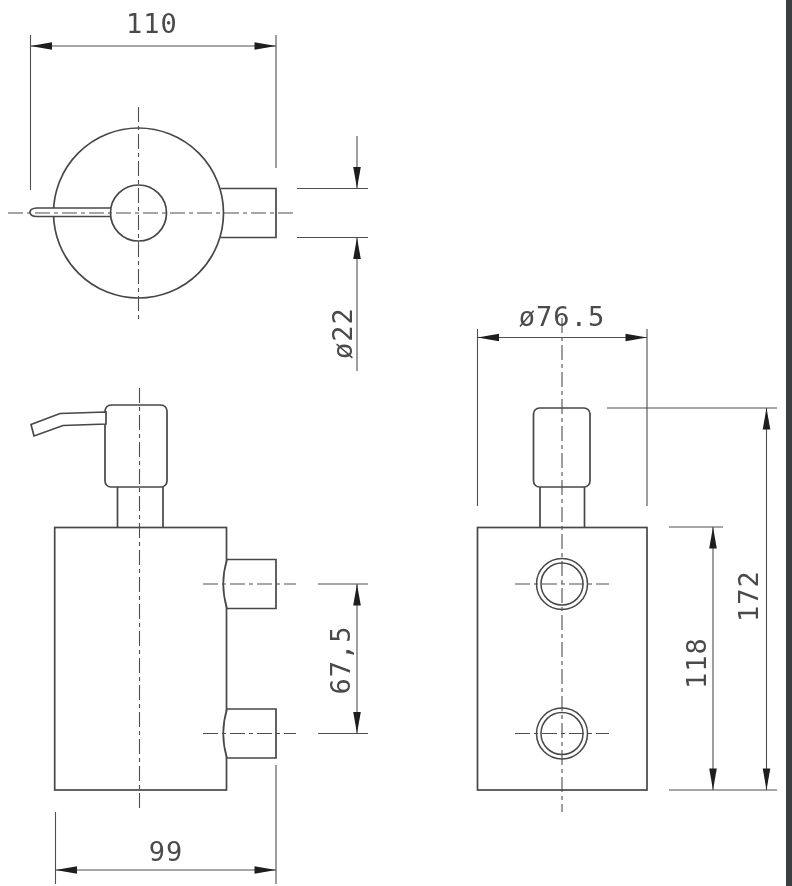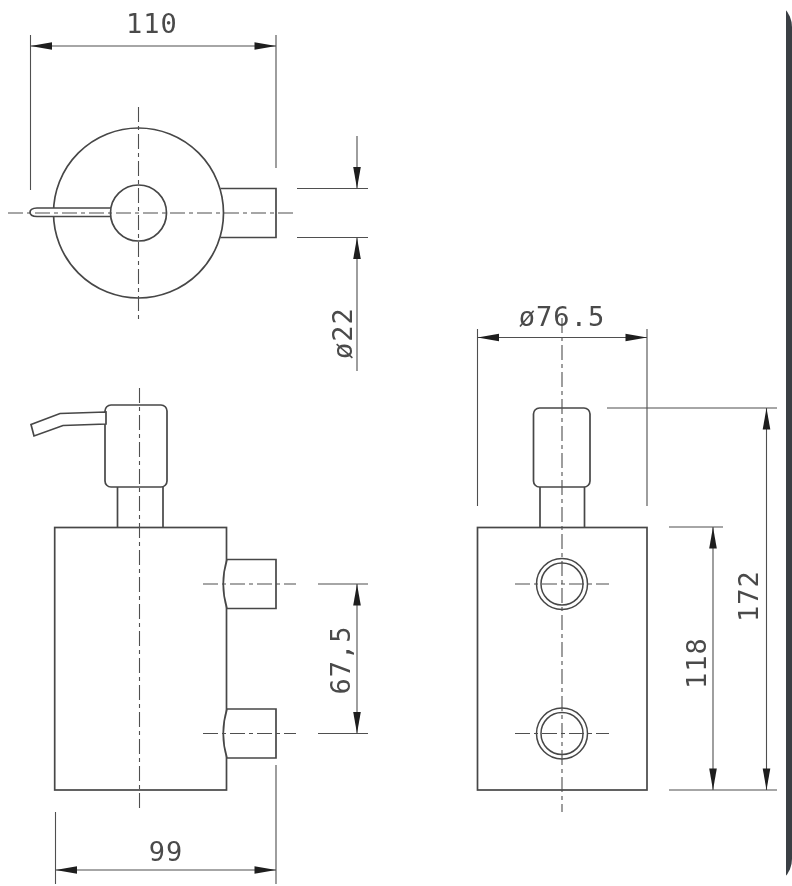--- a/index.html
+++ b/index.html
@@ -7,21 +7,20 @@
     padding: 0;
     background: #ffffff;
   }
   .canvas {
     position: relative;
     width: 792px;
     height: 886px;
     background: var(--background, #ffffff);
     overflow: hidden;
     font-family: "DejaVu Sans Mono", monospace;
-    border-radius: 27px;
   }
   svg { display: block; }
 
   
   .outline {
     fill: none;
     stroke: var(--line, #474747);
     stroke-width: 1.7;
     stroke-linecap: butt;
     stroke-linejoin: miter;

